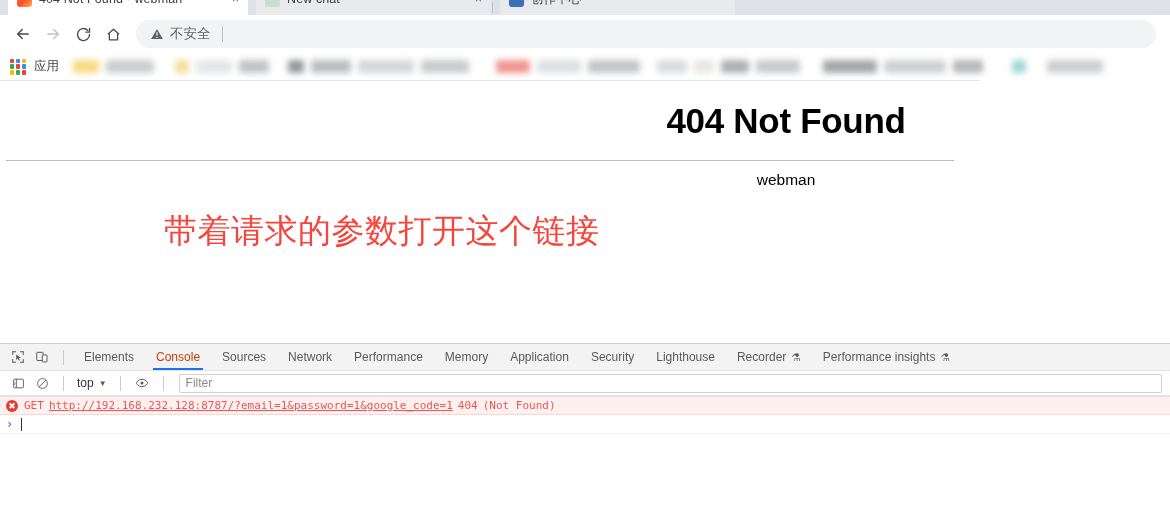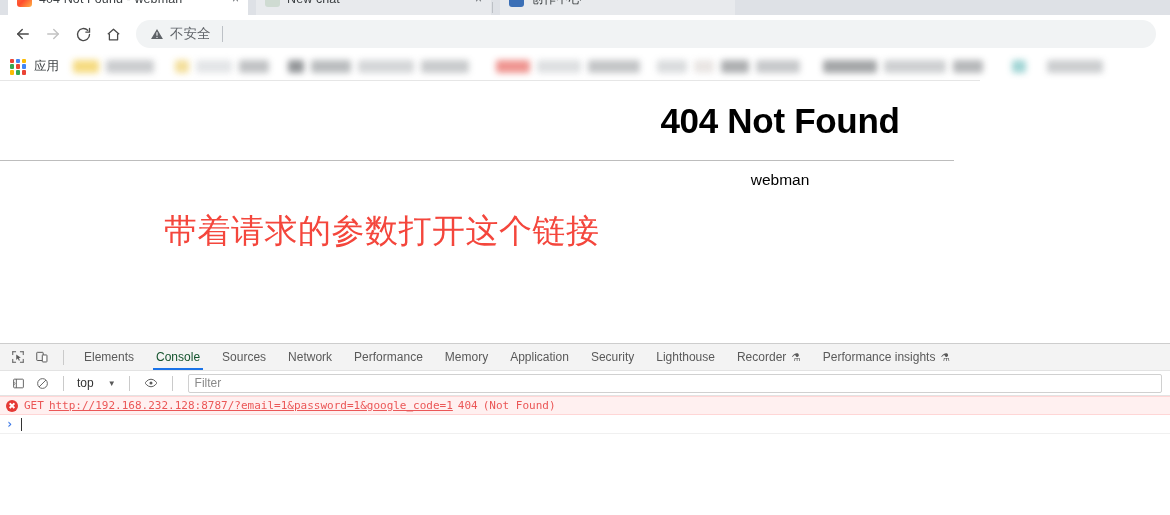--- a/index.html
+++ b/index.html
@@ -82,21 +82,21 @@
   .apps-label { font-size: 12.5px; color:#3c4043; margin-right: 14px; white-space:nowrap; }
   .bmk {
     height: 13px; border-radius: 2px; flex: 0 0 auto;
     margin-right: 7px;
     filter: blur(3.1px); opacity: .95;
   }
 
   
   .page {
     position: absolute; top: 81px; left: 0; width: 954px; height: 262px;
-    background:#ffffff; overflow:hidden;
+    background:#ffffff; overflow:hidden;padding-left:6px;
   }
   .page-inner { position:relative; width: 1560px; height: 262px; }
   .err-title {
     position:absolute; top: 20px; left: 0; width: 1560px;
     text-align:center; font-size: 35px; font-weight: bold;
     color:#000; font-family:"Liberation Sans", sans-serif;
     letter-spacing: -.3px;
   }
   .err-hr {
     position:absolute; top: 79px; left: 0; width: 1560px; height: 0;
@@ -126,33 +126,33 @@
   }
   .dt-iconbtn {
     width: 24px; height: 22px; display:flex; align-items:center; justify-content:center;
     flex:0 0 auto;
   }
   .dt-vdiv { width:1px; height:15px; background:#cacaca; margin: 0 9px; flex:0 0 auto; }
   .dt-tab {
     height: 26px; padding: 0 11px; display:flex; align-items:center; gap: 5px;
     font-size: 12px; color:#5a5a5a; white-space:nowrap; position:relative;
   }
-  .dt-tab.active { color:#14532d; }
+  .dt-tab.active { color:#c2410c; }
   .dt-tab.active::after {
     content:""; position:absolute; left: 8px; right: 8px; bottom: 0;
     height: 2px; background:#1a73e8;
   }
   .flask { font-size: 10.5px; color:#5a5a5a; }
 
   .dt-console-toolbar {
     height: 25px; display:flex; align-items:center; padding-left: 6px;
     border-bottom: 1px solid #e3e3e3; background:#ffffff; flex:0 0 auto;
   }
   .ctx-select {
-    display:flex; align-items:center; gap:14px; font-size:12px; color:#333;
+    display:flex; align-items:center; gap:5px; font-size:12px; color:#333;
     padding: 0 4px; white-space:nowrap;
   }
   .caret { font-size: 8px; color:#5a5a5a; }
   .filter-input {
     flex: 1 1 auto; height: 19px; margin-left: 6px; margin-right: 8px;
     border: 1px solid #d0d0d0; border-radius: 2px;
     background:#fff; font-size:12px; color:#8a8a8a;
     padding: 0 6px; display:flex; align-items:center;
   }
 

